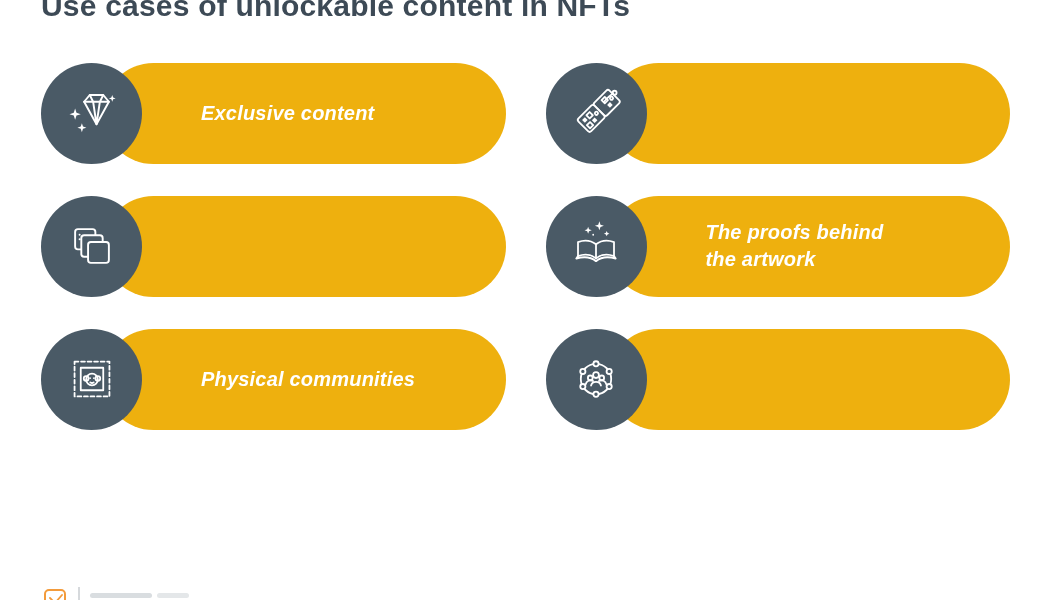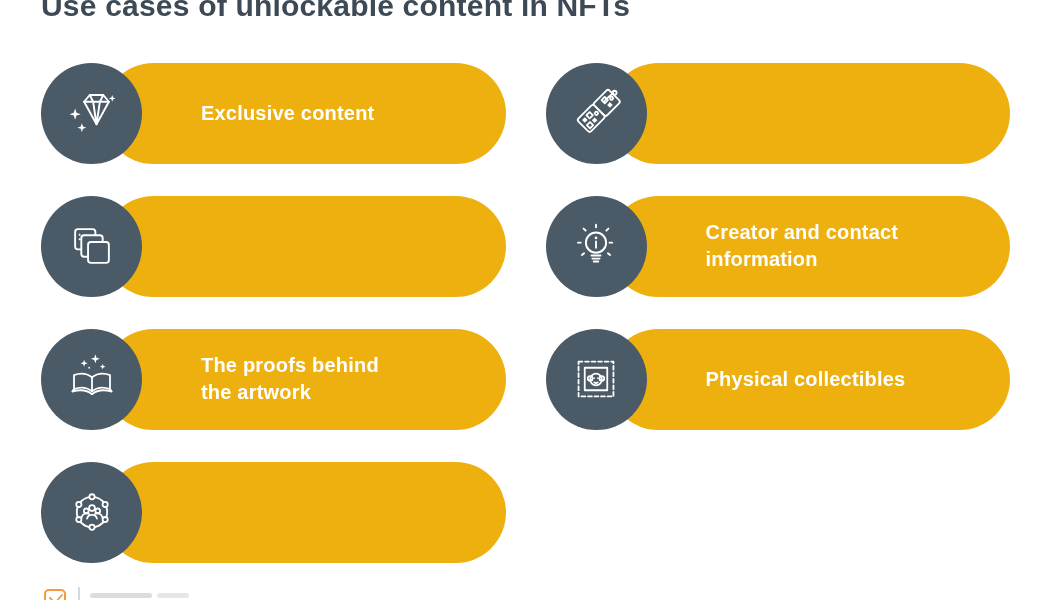--- a/index.html
+++ b/index.html
@@ -19,21 +19,21 @@
     letter-spacing: 0.2px;
     white-space: nowrap;
   }
   .grid {
     display: grid;
     grid-template-columns: 1fr 1fr;
     column-gap: 40px;
     row-gap: 32px;
     margin: 38px 40px 0 41px;
   }
-  .card { position: relative; height: 101px; }
+  .card { position: relative; height: 101px; font-style: italic; }
   .card .pill {
     position: absolute;
     left: 62px; right: 0; top: 0; bottom: 0;
     background: var(--accent, #EEB00E);
     border-radius: 50.5px;
   }
   .card .circle {
     position: absolute;
     left: 0; top: 0;
     width: 101px; height: 101px;
@@ -115,36 +115,20 @@
           <rect x="9" y="9" width="18" height="18" rx="2.5"></rect>
           <rect x="14.5" y="14.5" width="19" height="19" rx="2.5" style="fill:var(--circle,#4A5A66)"></rect>
           <rect x="20.5" y="20.5" width="18.5" height="18.5" rx="2.5" style="fill:var(--circle,#4A5A66)"></rect>
         </g>
         <circle cx="13" cy="14" r="0.9" fill="#fff"></circle>
         <circle cx="13" cy="18" r="0.9" fill="#fff"></circle>
       </svg>
     </div>
   </div>
 
-  <div class="card">
-    <div class="pill"></div>
-    <div class="circle">
-      <svg class="ic" viewBox="0 0 48 48">
-        <g fill="none" stroke="#fff" stroke-width="1.7" stroke-linecap="round" stroke-linejoin="round">
-          <circle cx="24" cy="21" r="9"></circle>
-          <path d="M20 32.5 H28 M20.8 35.2 H27.2 M22 37.8 H26"></path>
-          <path d="M24 20 V25.5"></path>
-          <path stroke-dasharray="2.4 2" d="M24 5 V9 M13 8.5 L15.8 11.3 M35 8.5 L32.2 11.3 M8 21 H12 M36 21 H40 M11.5 32 L14.3 29.8 M36.5 32 L33.7 29.8"></path>
-        </g>
-        <circle cx="24" cy="16.8" r="1.2" fill="#fff"></circle>
-      </svg>
-    </div>
-    <div class="label">Creator and contact
-information</div>
-  </div>
 
 
   <div class="card">
     <div class="pill"></div>
     <div class="circle">
       <svg class="ic" viewBox="0 0 48 48">
         <g fill="none" stroke="#fff" stroke-width="1.6" stroke-linecap="round" stroke-linejoin="round">
           <path d="M24 22.5 C19.5 19 13.5 18.5 8 20.5 V33 C13.5 31 19.5 31.5 24 35 C28.5 31.5 34.5 31 40 33 V20.5 C34.5 18.5 28.5 19 24 22.5 Z"></path>
           <path d="M24 22.5 V35"></path>
           <path d="M8 33 L6.5 35.2 C13 33.2 19.5 33.8 24 37.5 C28.5 33.8 35 33.2 41.5 35.2 L40 33"></path>
@@ -168,21 +152,21 @@
           <rect x="14" y="14" width="20" height="20"></rect>
           <circle cx="24" cy="24.5" r="5.2"></circle>
           <circle cx="18.8" cy="23.5" r="2.1"></circle>
           <circle cx="29.2" cy="23.5" r="2.1"></circle>
           <path d="M22.5 27 q1.5 1.2 3 0"></path>
         </g>
         <circle cx="22.3" cy="23.3" r="0.75" fill="#fff"></circle>
         <circle cx="25.7" cy="23.3" r="0.75" fill="#fff"></circle>
       </svg>
     </div>
-    <div class="label">Physical collectibles</div>
+    <div class="label">Physical communities</div>
   </div>
 
   <div class="card">
     <div class="pill"></div>
     <div class="circle">
       <svg class="ic" viewBox="0 0 48 48">
         <g fill="none" stroke="#fff" stroke-width="1.6" stroke-linecap="round" stroke-linejoin="round">
           <circle cx="24" cy="24" r="13.5"></circle>
           <circle cx="24" cy="10.5" r="2.3" style="fill:var(--circle,#4A5A66)"></circle>
           <circle cx="35.7" cy="17.25" r="2.3" style="fill:var(--circle,#4A5A66)"></circle>

